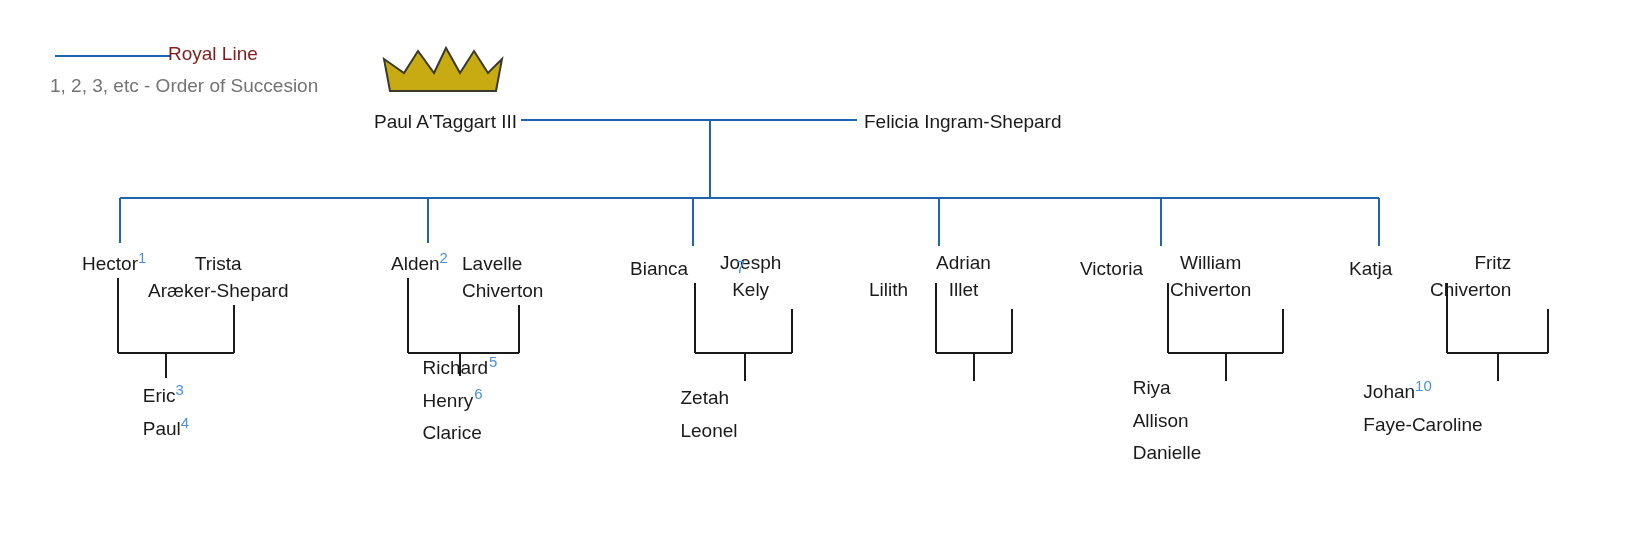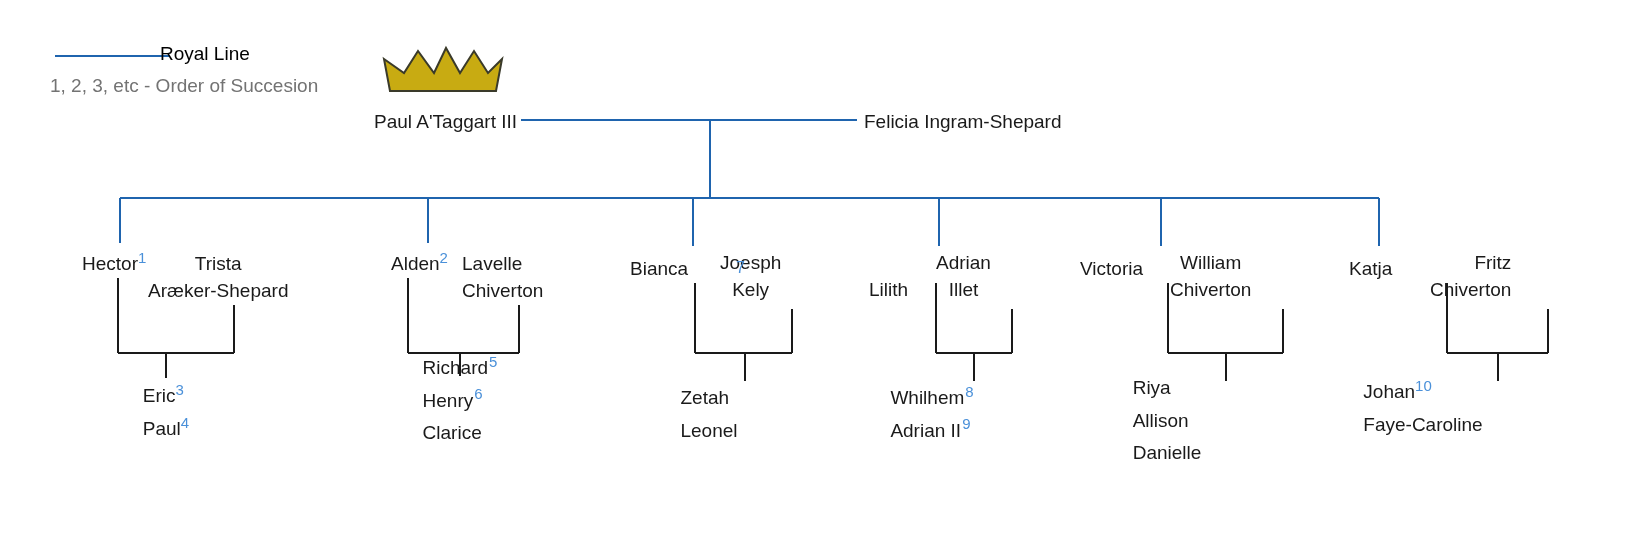--- a/index.html
+++ b/index.html
@@ -24,24 +24,24 @@
     left: 0;
     top: 0;
     width: 1650px;
     height: 553px;
     pointer-events: none;
   }
 
   
   .legend-royal-label {
     position: absolute;
-    left: 160px;
+    left: 168px;
     top: 43px;
     font-size: 19px;
-    color: #000000;
+    color: #7f1d1d;
     white-space: nowrap;
   }
   .legend-succession-label {
     position: absolute;
     left: 50px;
     top: 75px;
     font-size: 19px;
     color: #737373;
     white-space: nowrap;
   }
@@ -212,24 +212,20 @@
     <span class="kid-line"><span>Richard</span><span class="sup">5</span></span>
     <span class="kid-line"><span>Henry</span><span class="sup">6</span></span>
     <span class="kid-line">Clarice</span>
   </div>
 
   <div class="kid-block" style="left:709px; top:382px;">
     <span class="kid-line">Zetah</span>
     <span class="kid-line">Leonel</span>
   </div>
 
-  <div class="kid-block" style="left:932px; top:382px;">
-    <span class="kid-line"><span>Whilhem</span><span class="sup">8</span></span>
-    <span class="kid-line"><span>Adrian II</span><span class="sup">9</span></span>
-  </div>
 
   <div class="kid-block" style="left:1167px; top:372px;">
     <span class="kid-line">Riya</span>
     <span class="kid-line">Allison</span>
     <span class="kid-line">Danielle</span>
   </div>
 
   <div class="kid-block" style="left:1423px; top:376px;">
     <span class="kid-line"><span>Johan</span><span class="sup tight">10</span></span>
     <span class="kid-line">Faye-Caroline</span>

